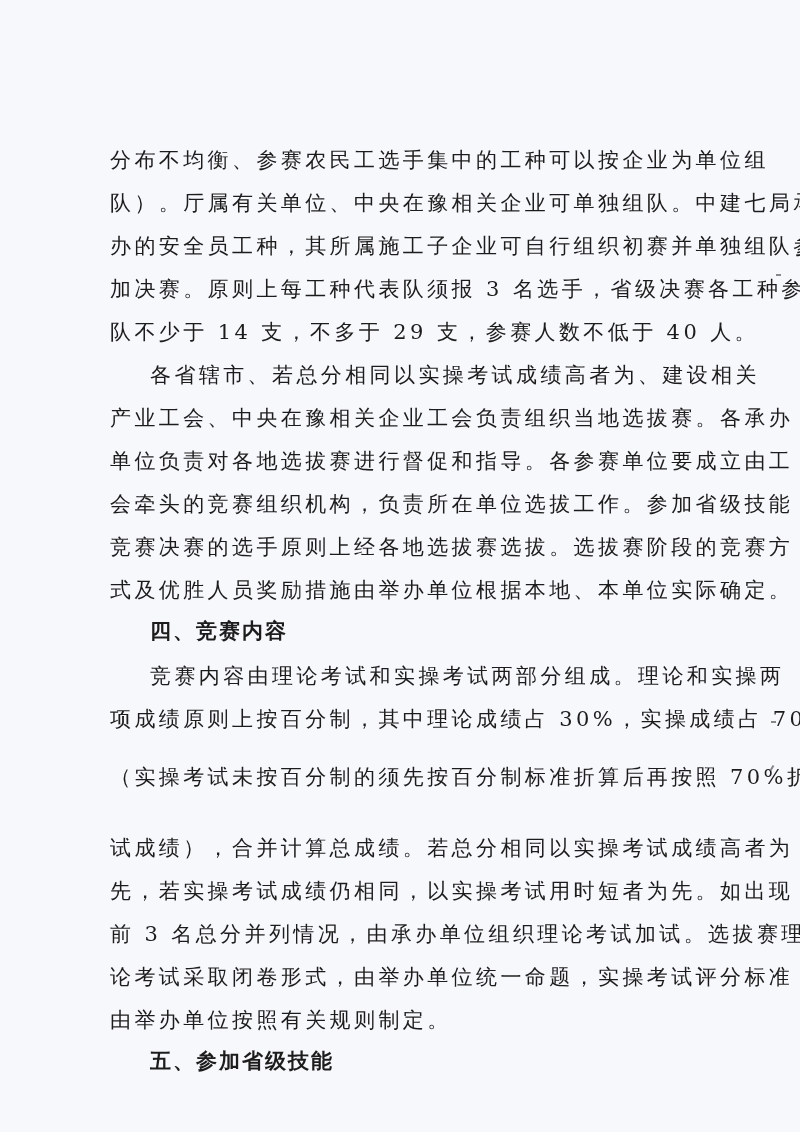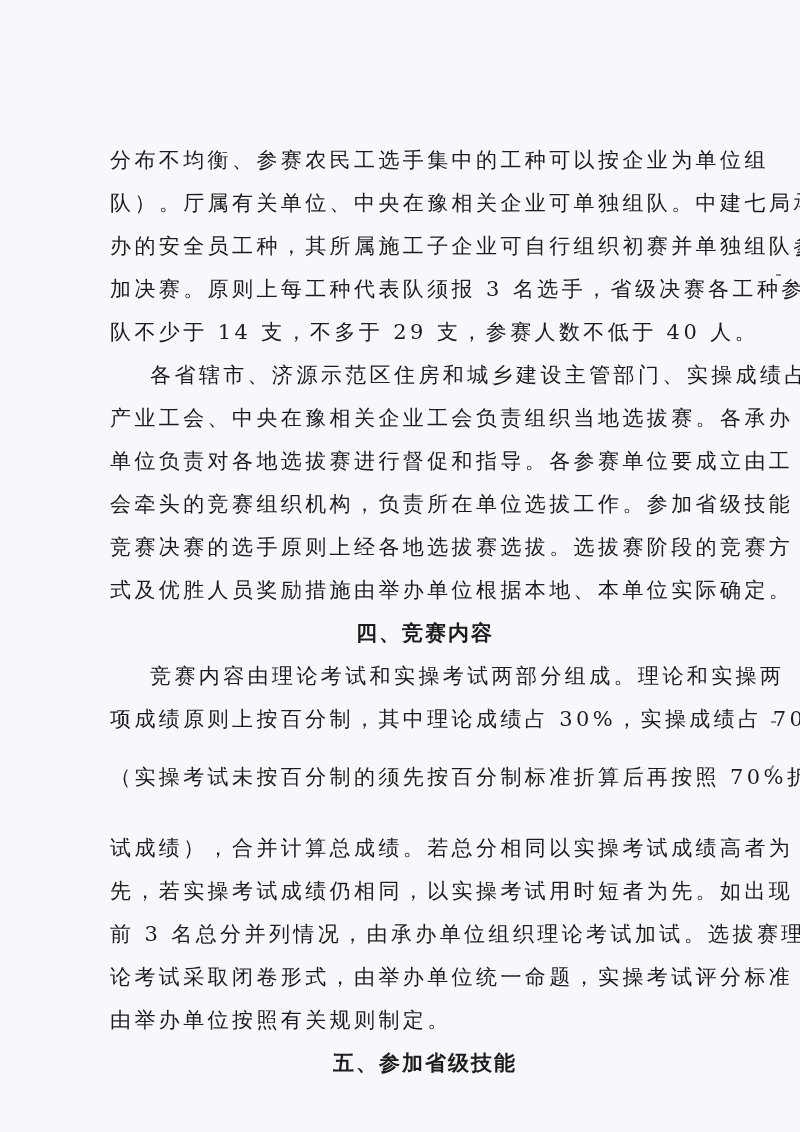--- a/index.html
+++ b/index.html
@@ -9,35 +9,35 @@
     font-family:"DejaVu Serif","Liberation Serif",serif;
     color:#1c1c1c;
   }
   .page { position:absolute; left:0; top:0; width:800px; height:1132px; }
   .line {
     position:absolute; left:110px; width:590px;
     font-size:21px; line-height:30px; white-space:nowrap;
     letter-spacing:3.4px;
   }
   .indent { left:150px; width:550px; }
-  .heading { font-family:Liberation Serif, serif; font-weight:bold; letter-spacing:2px;text-align:center; }
+  .heading { font-family:Liberation Mono, monospace; font-weight:bold; letter-spacing:2px; }
   .mark { position:absolute; width:5px; height:2px; background:#888; }
 </style>
 </head>
 <body>
 
 <div class="page">
 
   <div class="line" style="top:145px">分布不均衡、参赛农民工选手集中的工种可以按企业为单位组</div>
   <div class="line" style="top:188px">队）。厅属有关单位、中央在豫相关企业可单独组队。中建七局承</div>
   <div class="line" style="top:231px">办的安全员工种，其所属施工子企业可自行组织初赛并单独组队参</div>
   <div class="line" style="top:274px">加决赛。原则上每工种代表队须报 3 名选手，省级决赛各工种参赛</div>
   <div class="line" style="top:317px">队不少于 14 支，不多于 29 支，参赛人数不低于 40 人。</div>
 
-  <div class="line indent" style="top:360px">各省辖市、济源示范区住房和城乡建设主管部门、实操成绩占</div>
+  <div class="line indent" style="top:360px">各省辖市、若总分相同以实操考试成绩高者为、建设相关</div>
   <div class="line" style="top:403px">产业工会、中央在豫相关企业工会负责组织当地选拔赛。各承办</div>
   <div class="line" style="top:489px">会牵头的竞赛组织机构，负责所在单位选拔工作。参加省级技能</div>
   <div class="line" style="top:446px">单位负责对各地选拔赛进行督促和指导。各参赛单位要成立由工</div>
   <div class="line" style="top:532px">竞赛决赛的选手原则上经各地选拔赛选拔。选拔赛阶段的竞赛方</div>
   <div class="line" style="top:575px">式及优胜人员奖励措施由举办单位根据本地、本单位实际确定。</div>
 
   <div class="line indent heading" style="top:618px">四、竞赛内容</div>
 
   <div class="line indent" style="top:661px">竞赛内容由理论考试和实操考试两部分组成。理论和实操两</div>
   <div class="line" style="top:704px">项成绩原则上按百分制，其中理论成绩占 30%，实操成绩占 70%</div>

